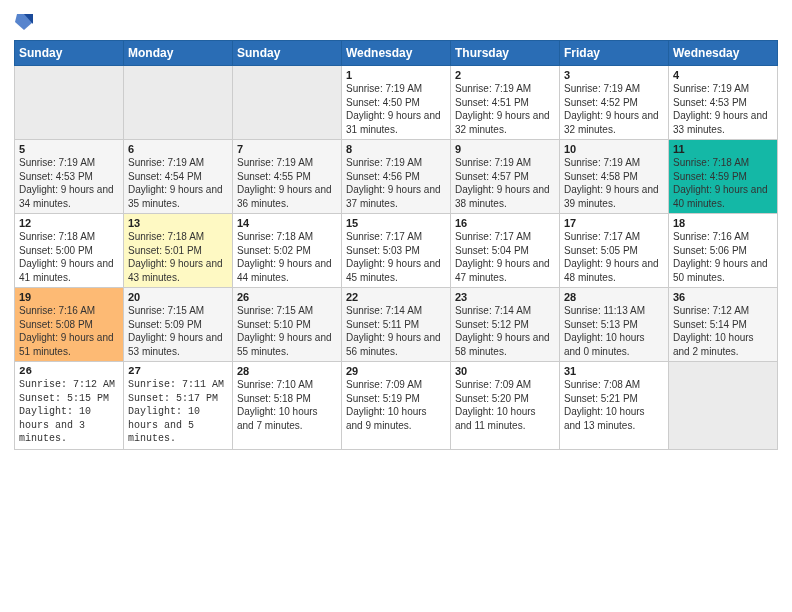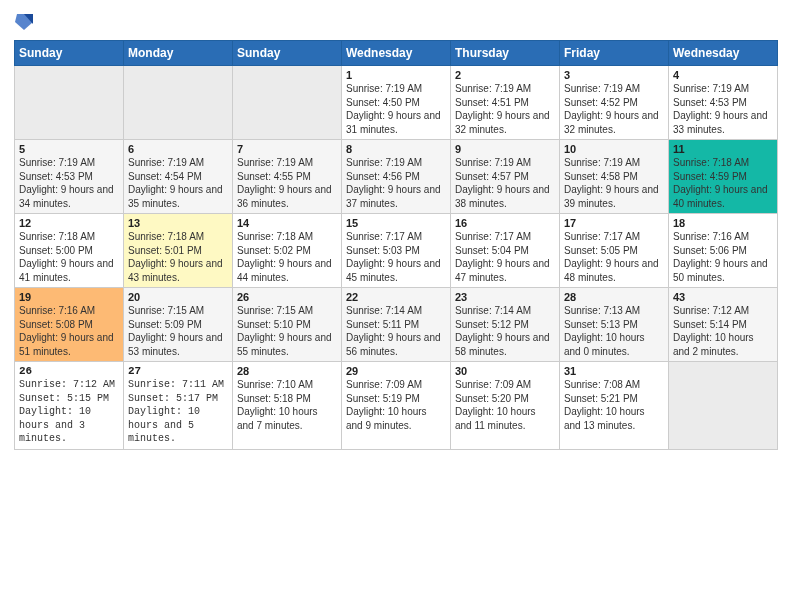--- a/index.html
+++ b/index.html
@@ -277,26 +277,26 @@
 Daylight: 9 hours and 56 minutes.</div>
           </td>
           <td style="background: rgb(245, 245, 245);">
             <span class="day-number">23</span>
             <div class="day-info" style="white-space: pre-line;">Sunrise: 7:14 AM
 Sunset: 5:12 PM
 Daylight: 9 hours and 58 minutes.</div>
           </td>
           <td style="background: rgb(245, 245, 245);">
             <span class="day-number">28</span>
-            <div class="day-info" style="white-space: pre-line;">Sunrise: 7:13 AM
+            <div class="day-info" style="white-space: pre-line;">Sunrise: 11:13 AM
 Sunset: 5:13 PM
 Daylight: 10 hours and 0 minutes.</div>
           </td>
           <td style="background: rgb(245, 245, 245);">
-            <span class="day-number">43</span>
+            <span class="day-number">36</span>
             <div class="day-info" style="white-space: pre-line;">Sunrise: 7:12 AM
 Sunset: 5:14 PM
 Daylight: 10 hours and 2 minutes.</div>
           </td>
         </tr>
         <tr>
           <td style="background: rgb(255, 255, 255); font-family: Liberation Mono, monospace;">
             <span class="day-number">26</span>
             <div class="day-info" style="white-space: pre-line;">Sunrise: 7:12 AM
 Sunset: 5:15 PM

